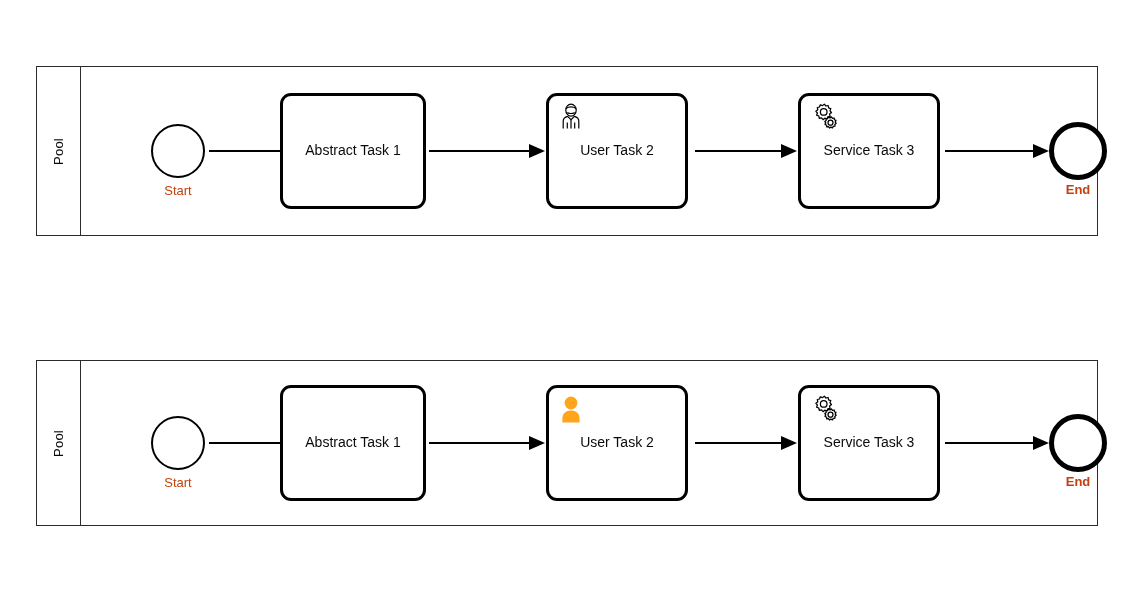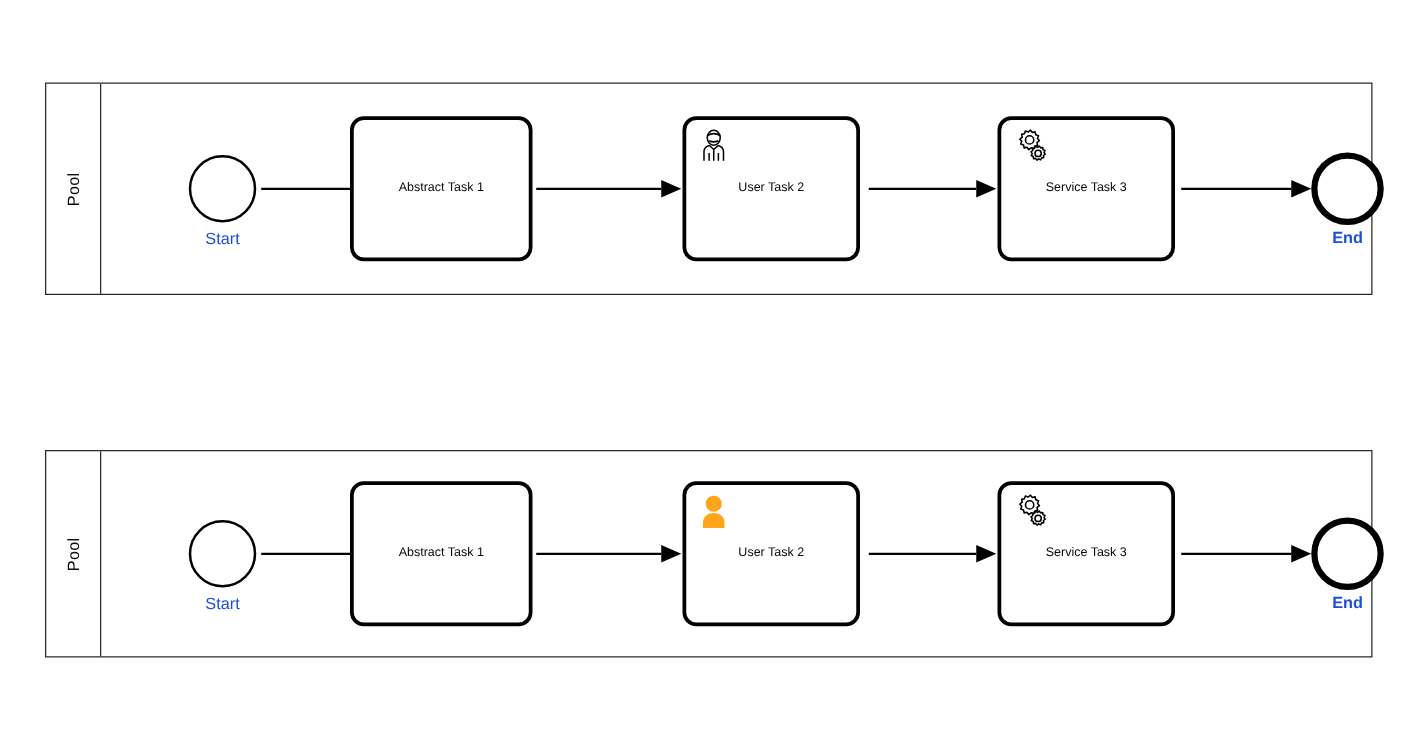--- a/index.html
+++ b/index.html
@@ -64,34 +64,34 @@
   }
   .event.start { border-width: 2.5px; }
   .event.end   { border-width: 5.5px; font-weight: bold; }
   .event-label {
     position: absolute;
     top: 100%;
     left: 50%;
     transform: translateX(-50%);
     margin-top: 7px;
     font-size: 13px;
-    color: #1d4ed8;
+    color: #c2410c;
     white-space: nowrap;
   }
   
   .task {
     border: 3px solid #000000;
     border-radius: 11px;
     background: #ffffff;
     display: flex;
     align-items: center;
     justify-content: center;
   }
   .task-label {
-    font-size: 10px;
+    font-size: 14px;
     color: #0a0a0a;
     text-align: left;
     line-height: 1.25;
     padding: 0 6px;
   }
   .task-icon {
     position: absolute;
     left: 9px;
     top: 7px;
     width: 26px;

